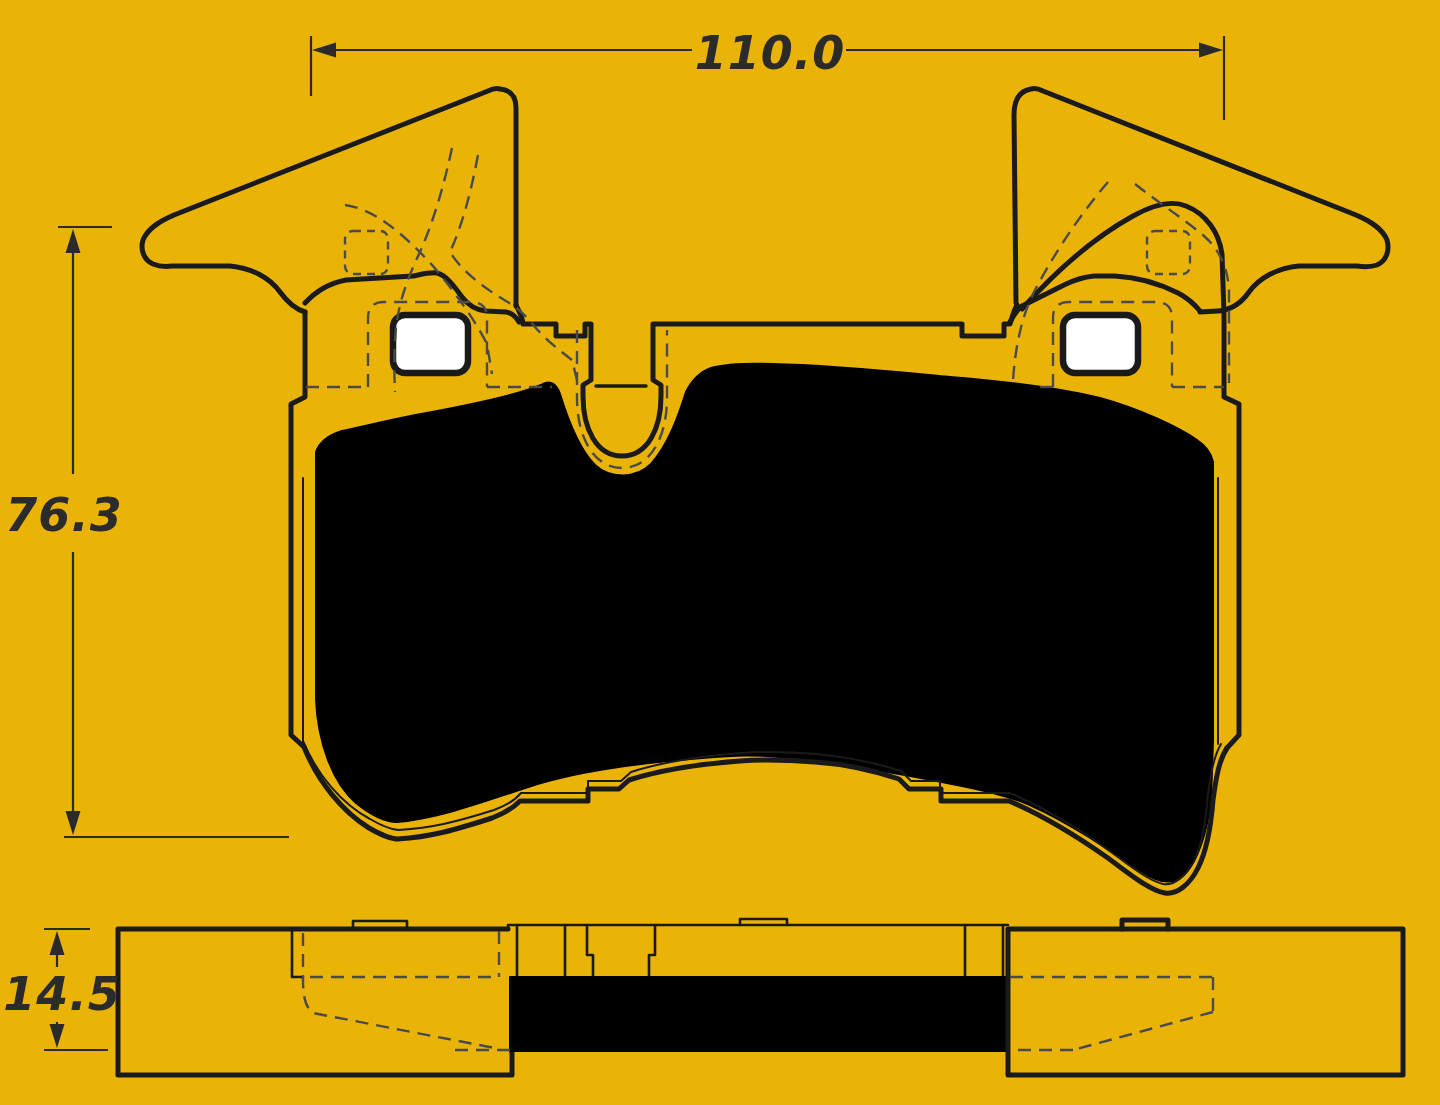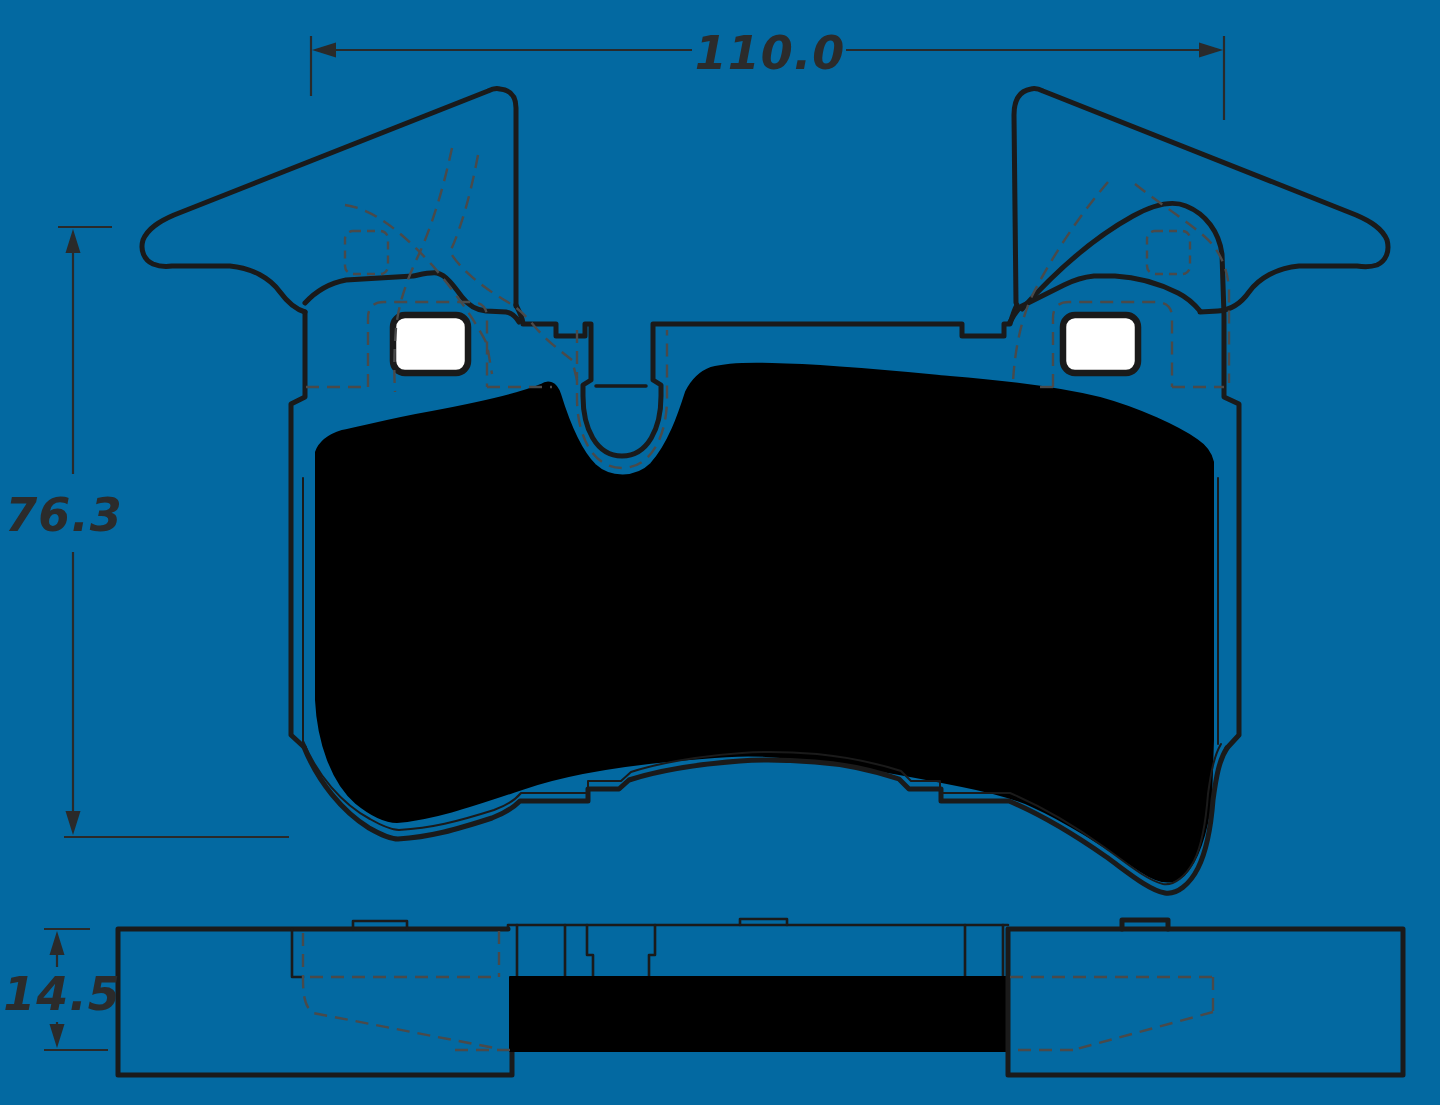--- a/index.html
+++ b/index.html
@@ -1,16 +1,16 @@
 <!DOCTYPE html>
 <html><head>
 <meta charset="utf-8">
 <style>
   html,body{margin:0;padding:0;background:#ffffff;}
-  .canvas{position:relative;width:1440px;height:1105px;background:#0369a1;overflow:hidden;
+  .canvas{position:relative;width:1440px;height:1105px;background:#eab308;overflow:hidden;
           font-family:"DejaVu Sans","Liberation Sans",sans-serif;}
   svg{display:block}
   .solid-thick{fill:none;stroke:#1a1a1a;stroke-width:5;stroke-linejoin:round;stroke-linecap:round;}
   .solid-med{fill:none;stroke:#1a1a1a;stroke-width:3.5;stroke-linejoin:round;stroke-linecap:round;}
   .solid-thin{fill:none;stroke:#1a1a1a;stroke-width:2;stroke-linejoin:round;stroke-linecap:round;}
   .solid-thin25{fill:none;stroke:#1a1a1a;stroke-width:2.6;stroke-linejoin:round;stroke-linecap:round;}
   .hole{fill:#ffffff;stroke:#1a1a1a;stroke-width:6.5;}
   .dashed{fill:none;stroke:#4a4a4a;stroke-width:2.4;stroke-dasharray:13 8;stroke-linejoin:round;stroke-linecap:butt;}
   .dashed-sm{fill:none;stroke:#4a4a4a;stroke-width:2.4;stroke-dasharray:8 6;stroke-linejoin:round;}
   .friction{fill:#000000;stroke:#000000;stroke-width:2;stroke-linejoin:round;}

